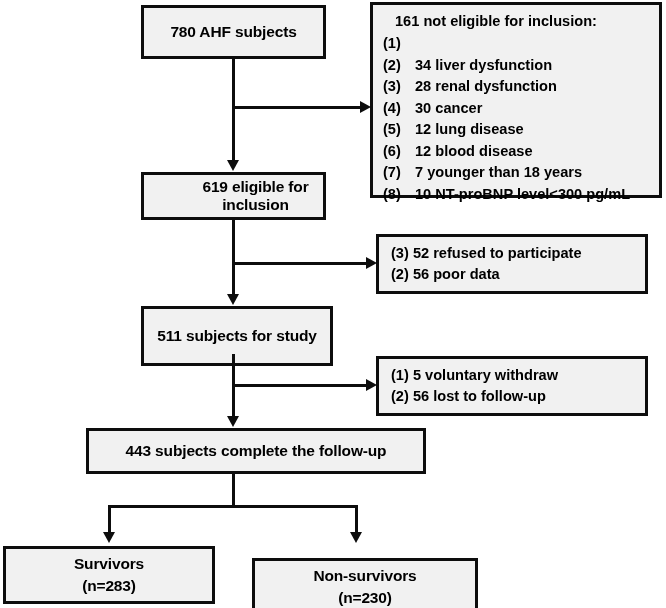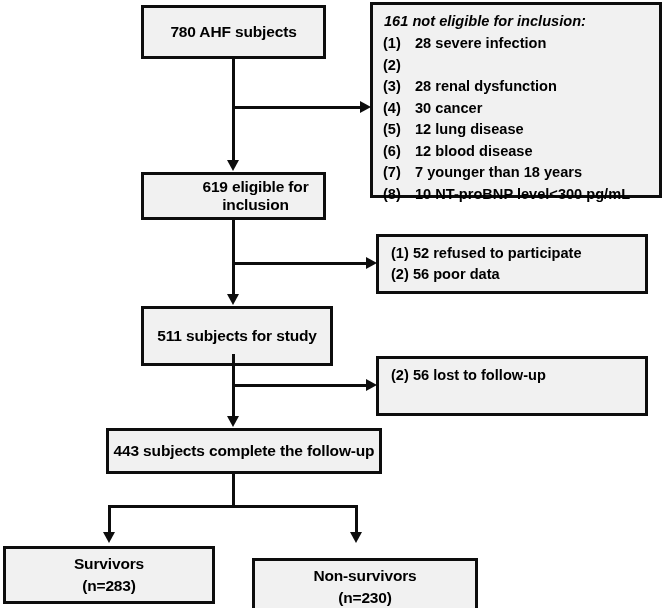--- a/index.html
+++ b/index.html
@@ -35,21 +35,21 @@
   }
 
   .main-box {
     font-size: 15.5px;
   }
 
   
   #box-cohort   { left:141px; top:5px;   width:185px; height:54px; }
   #box-eligible { left:141px; top:172px; width:185px; height:48px;padding-left:44px; }
   #box-study    { left:141px; top:306px; width:192px; height:60px; }
-  #box-followup { left:86px;  top:428px; width:276px; height:46px;margin-left:20px; }
+  #box-followup { left:86px;  top:428px; width:340px; height:46px; }
 
   
   .terminal-box {
     flex-direction: column;
     justify-content: center;
     font-size: 15.5px;
     line-height: 1.45;
   }
   #box-survivors     { left:3px;   top:546px; width:212px; height:58px; }
   #box-nonsurvivors  { left:252px; top:558px; width:226px; height:58px; }
@@ -65,23 +65,22 @@
     font-weight: bold;
     color: #000;
     line-height: 1.47;
   }
   #panel-ineligible { left:370px; top:2px;   width:292px; height:196px; }
   #panel-refused    { left:376px; top:234px; width:272px; height:60px;  }
   #panel-lost       { left:376px; top:356px; width:272px; height:60px;  }
 
   .excl-title {
     display: block;
-    margin: 0 0 1px 1px;
+    margin: 0 0 1px 12px;
     white-space: nowrap;
-    font-style: italic;
   }
   .excl-row {
     display: flex;
     align-items: baseline;
     white-space: nowrap;
   }
   .excl-num {
     display: inline-block;
     width: 32px;
     flex: 0 0 32px;
@@ -149,24 +148,24 @@
   <div class="box terminal-box" id="box-nonsurvivors">
     <span>Non-survivors</span>
     <span>(n=230)</span>
   </div>
 
   <div class="excl-panel" id="panel-ineligible">
     <span class="excl-title">161 not eligible for inclusion:</span>
 
     <div class="excl-row">
       <span class="excl-num">(1)</span>
-      <span class="excl-text">28 severe infection</span>
     </div>
     <div class="excl-row">
       <span class="excl-num">(2)</span>
+      <span class="excl-text">34 liver dysfunction</span>
     </div>
     <div class="excl-row">
       <span class="excl-num">(3)</span>
       <span class="excl-text">28 renal dysfunction</span>
     </div>
     <div class="excl-row">
       <span class="excl-num">(4)</span>
       <span class="excl-text">30 cancer</span>
     </div>
     <div class="excl-row">
@@ -181,25 +180,26 @@
       <span class="excl-num">(7)</span>
       <span class="excl-text">7 younger than 18 years</span>
     </div>
     <div class="excl-row">
       <span class="excl-num">(8)</span>
       <span class="excl-text">10 NT-proBNP level&lt;300 pg/mL</span>
     </div>
   </div>
 
   <div class="excl-panel" id="panel-refused">
-    <span class="simple-row">(1) 52 refused to participate</span>
+    <span class="simple-row">(3) 52 refused to participate</span>
     <span class="simple-row">(2) 56 poor data</span>
   </div>
 
   <div class="excl-panel" id="panel-lost">
+    <span class="simple-row">(1) 5 voluntary withdraw</span>
     <span class="simple-row">(2) 56 lost to follow-up</span>
   </div>
 
   <div class="vline" style="left:232px; top:59px; height:103px;"></div>
   <div class="arrow-down" style="left:227px; top:160px;"></div>
 
   <div class="hline" style="left:232px; top:106px; width:132px;"></div>
   <div class="arrow-right" style="left:360px; top:101px;"></div>
 
   <div class="vline" style="left:232px; top:220px; height:76px;"></div>

